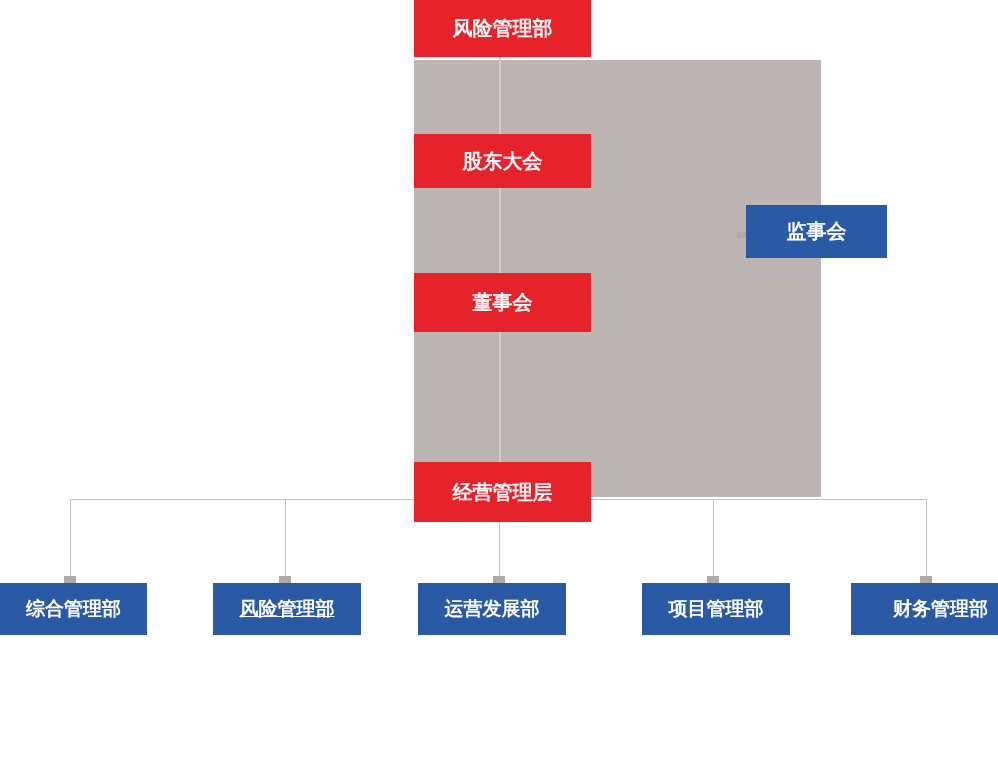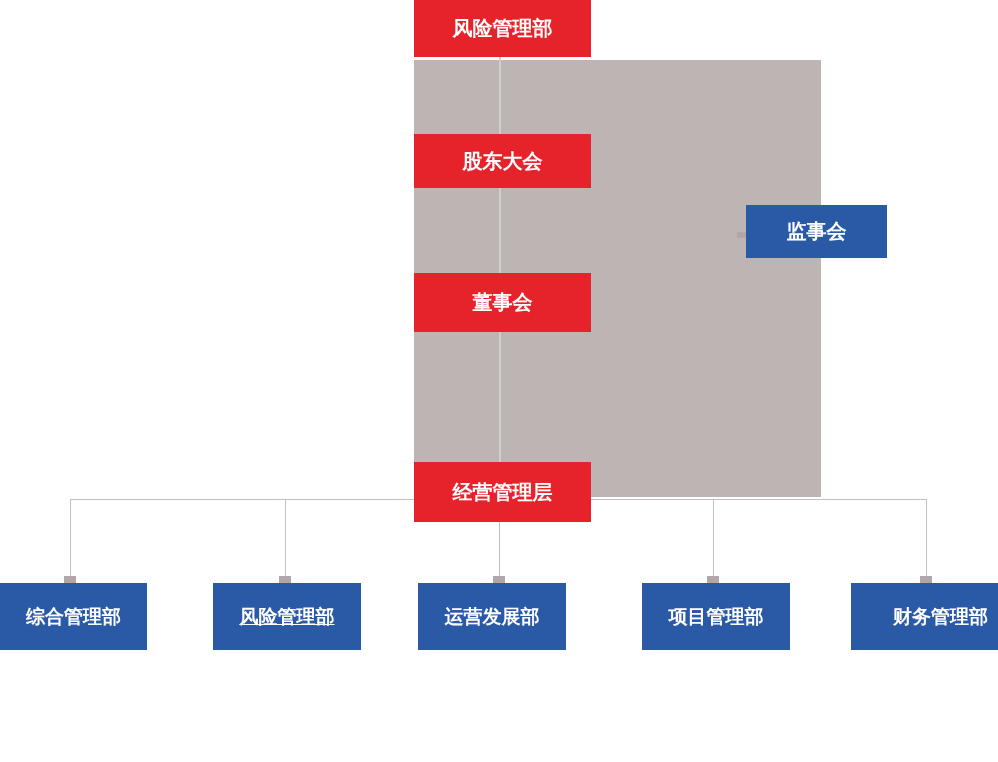--- a/index.html
+++ b/index.html
@@ -22,21 +22,21 @@
     z-index:3;
     text-align:center;
   }
   .red-node{background:var(--red,#e6232a);left:414px;width:177px;font-size:20px;}
   .n-sasac{top:0;height:57px;}
   .n-shareholders{top:134px;height:54px;}
   .n-board{top:273px;height:59px;}
   .n-management{top:414px;height:60px;margin-top:48px;}
   .blue-node{background:var(--blue,#2a59a6);}
   .n-supervisory{left:746px;top:205px;width:141px;height:53px;font-size:20px;}
-  .dept{top:583px;height:67px;font-size:19px;}
+  .dept{top:583px;height:52px;font-size:19px;}
   .d1{left:0;width:147px;}
   .d2{left:213px;width:148px;text-decoration:underline;}
   .d3{left:418px;width:148px;}
   .d4{left:642px;width:148px;}
   .d5{left:851px;width:147px;padding-left:16px;}
   .bottom-node{
     left:298px;top:703px;width:404px;height:59px;
     border-radius:7px;
     background:linear-gradient(to bottom,var(--gradient-top,#87a4da),var(--gradient-bottom,#3560ab));
     font-size:20px;

